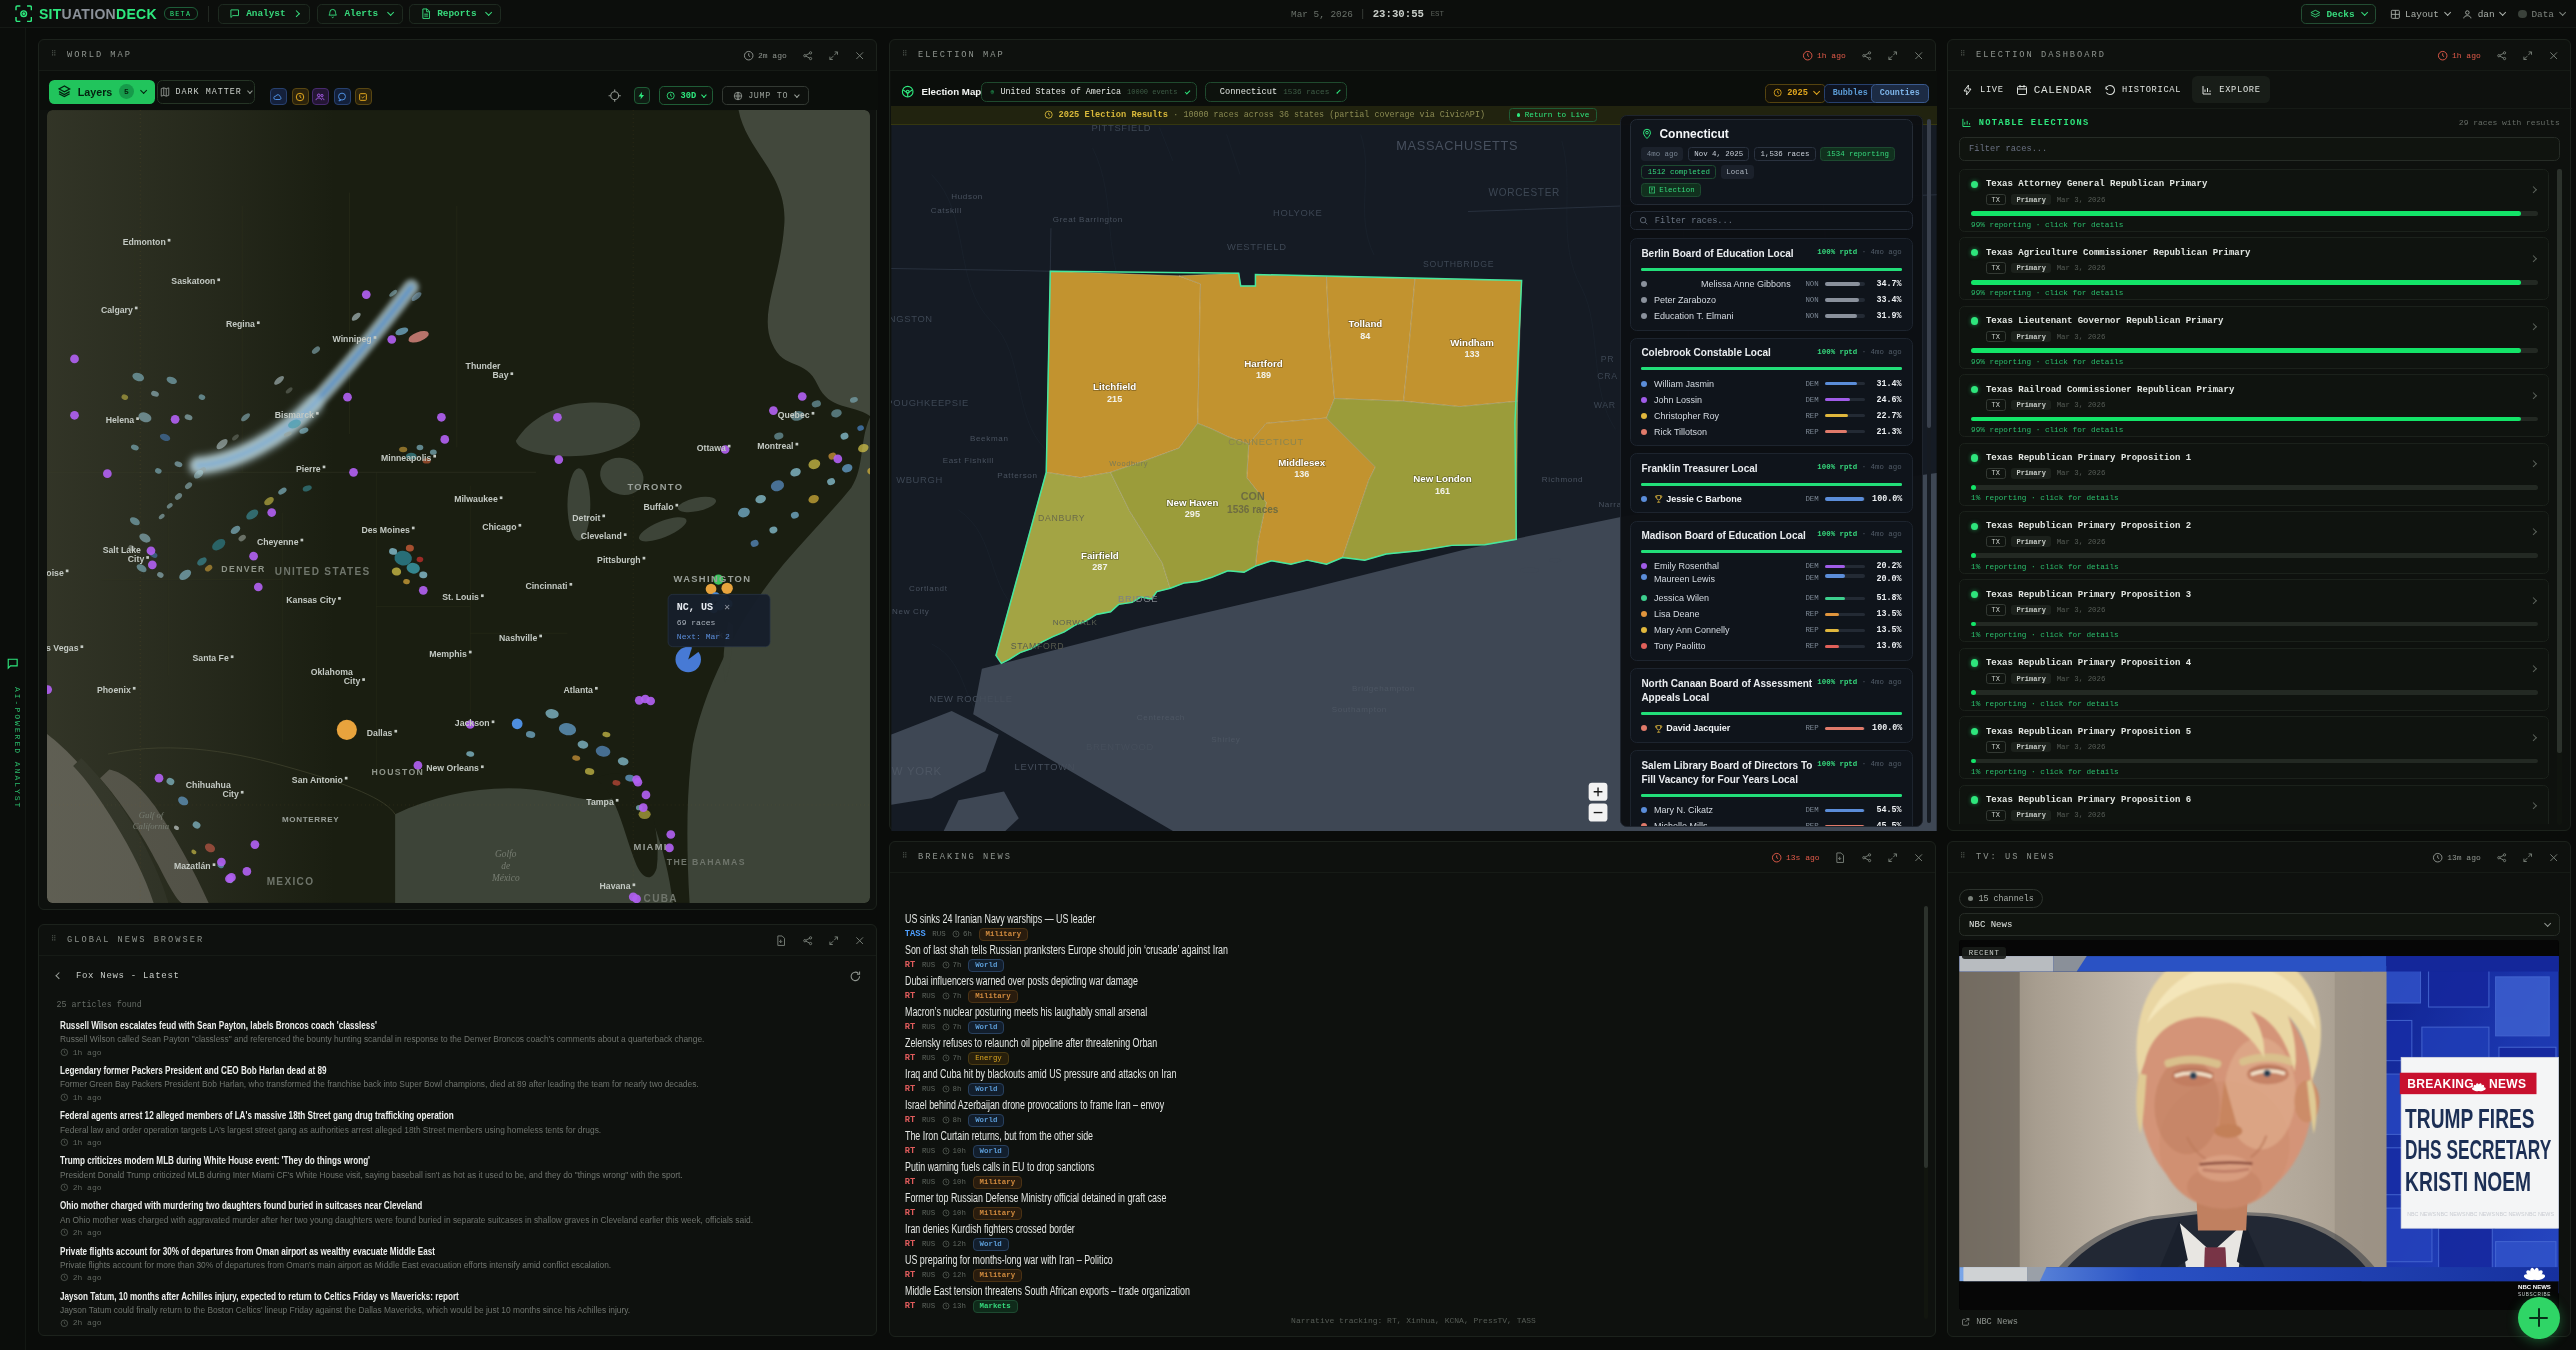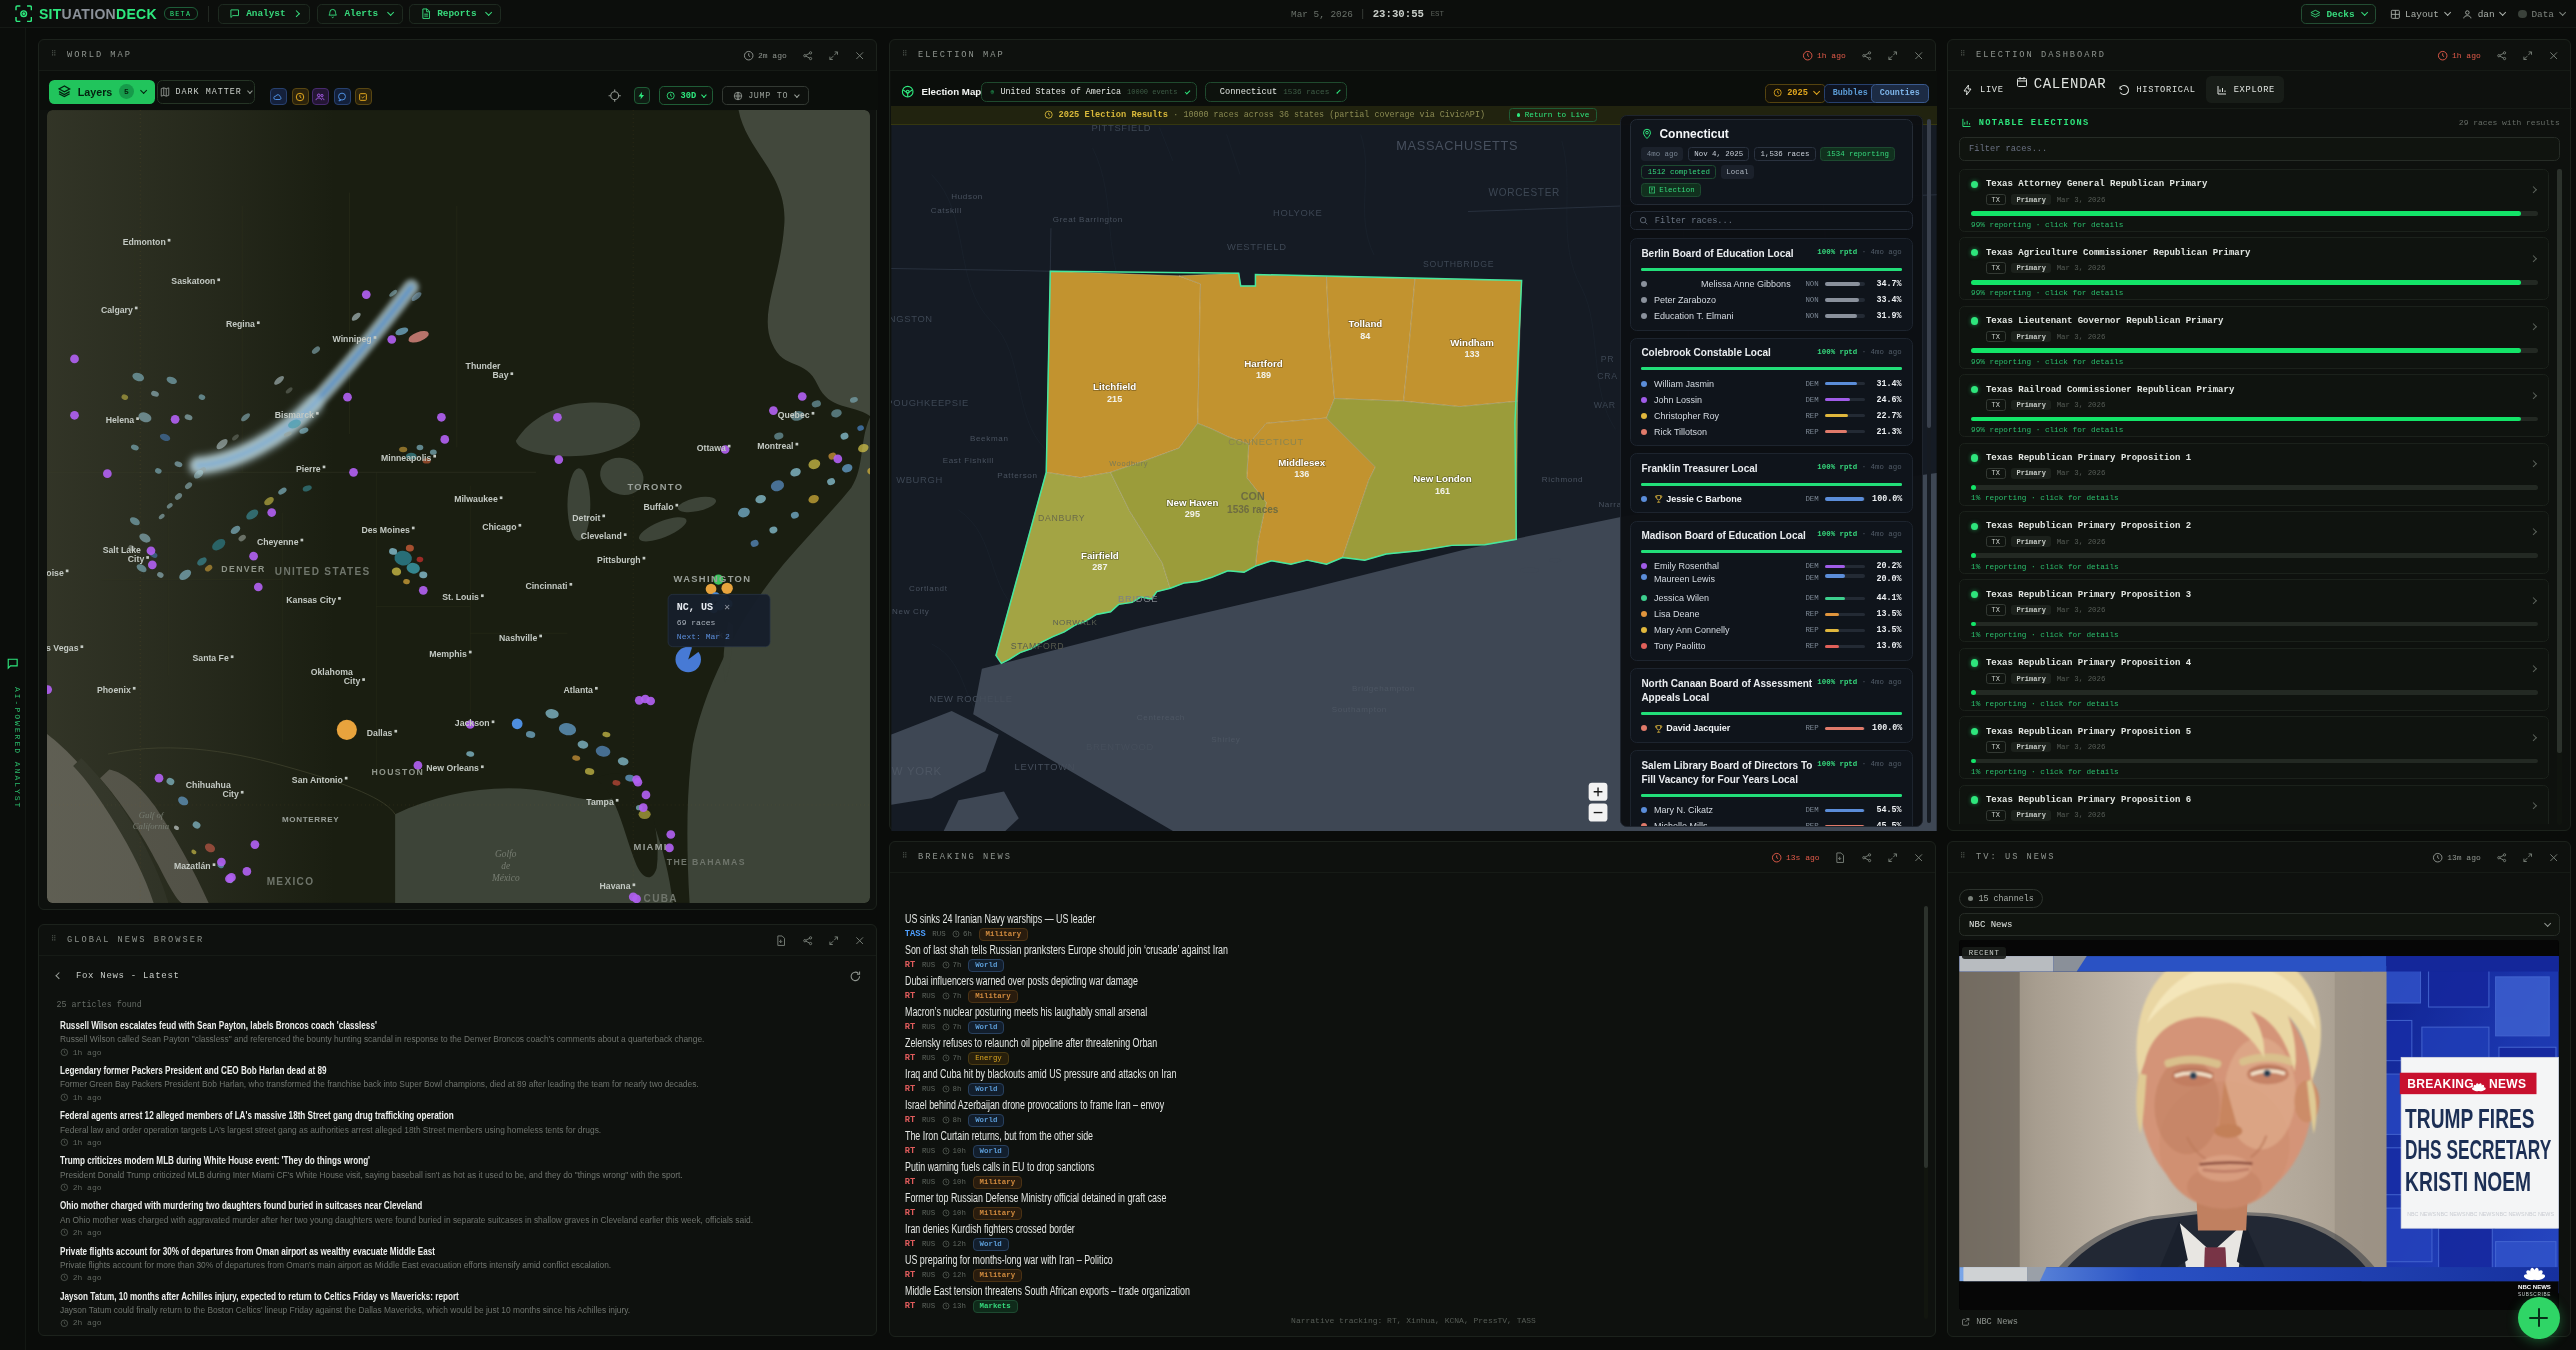--- a/index.html
+++ b/index.html
@@ -935,21 +935,21 @@
           </span>
       <span style="font-size:8.4px;color:#eceff2;font-weight:bold;width:29.5px;text-align:right;flex:none;">20.0%</span>
     </div>
         <div style="display:flex;align-items:center;height:16px;">
       <span style="width:6px;height:6px;border-radius:50%;background:#3dcf8e;margin-right:6.7px;flex:none;"></span>
       <span class="sans" style="font-size:9px;color:#d4dae1;font-weight:normal;flex:1;white-space:nowrap;overflow:hidden;">Jessica Wilen</span>
       <span style="font-size:7.4px;color:#7c8794;margin-right:6.7px;">DEM</span>
       <span style="width:40px;height:3.4px;border-radius:2px;background:#232a34;margin-right:6.7px;position:relative;flex:none;">
             <span style="position:absolute;left:0;top:0;height:3.4px;border-radius:2px;width:20px;background:#3dcf8e;"></span>
           </span>
-      <span style="font-size:8.4px;color:#eceff2;font-weight:bold;width:29.5px;text-align:right;flex:none;">44.1%</span>
+      <span style="font-size:8.4px;color:#eceff2;font-weight:bold;width:29.5px;text-align:right;flex:none;">51.8%</span>
     </div>
         <div style="display:flex;align-items:center;height:16px;">
       <span style="width:6px;height:6px;border-radius:50%;background:#e0953d;margin-right:6.7px;flex:none;"></span>
       <span class="sans" style="font-size:9px;color:#d4dae1;font-weight:normal;flex:1;white-space:nowrap;overflow:hidden;">Lisa Deane</span>
       <span style="font-size:7.4px;color:#7c8794;margin-right:6.7px;">REP</span>
       <span style="width:40px;height:3.4px;border-radius:2px;background:#232a34;margin-right:6.7px;position:relative;flex:none;">
             <span style="position:absolute;left:0;top:0;height:3.4px;border-radius:2px;width:13.4px;background:#e0953d;"></span>
           </span>
       <span style="font-size:8.4px;color:#eceff2;font-weight:bold;width:29.5px;text-align:right;flex:none;">13.5%</span>
     </div>
@@ -1246,21 +1246,21 @@
       <svg class="hicon" viewBox="0 0 24 24" fill="none" stroke="#777e77" stroke-width="2">
           <path d="M5 5l14 14M19 5L5 19"></path>
         </svg>
     </div>
   </div>
 
 <div style="position:absolute;left:0.7px;top:31px;width:623px;height:38px;border-bottom:0.7px solid #161b16;display:flex;align-items:center;padding-left:12px;">
       <div style="display:inline-flex;align-items:center;gap:6px;height:27px;padding:0 1.3px;color:#dfe3df;font-size:8.7px;letter-spacing:0.7px;margin-right:9.4px;"><svg width="12" height="12" viewBox="0 0 24 24" fill="none" stroke="#dfe3df" stroke-width="2">
           <path d="M13 2 4 14h6l-1 8 9-12h-6z"></path>
         </svg>LIVE</div>
-      <div style="display:inline-flex;gap:6px;height:27px;padding:0 1.3px;color:#dfe3df;font-size:14px;letter-spacing:0.7px;margin-right:9.4px;"><svg width="12" height="12" viewBox="0 0 24 24" fill="none" stroke="#dfe3df" stroke-width="2">
+      <div style="display:inline-flex;align-items:center;gap:6px;height:27px;padding:0 1.3px;color:#dfe3df;font-size:11px;letter-spacing:0.7px;margin-right:9.4px;"><svg width="12" height="12" viewBox="0 0 24 24" fill="none" stroke="#dfe3df" stroke-width="2">
           <rect x="3" y="5" width="18" height="16" rx="2"></rect>
           <path d="M3 10h18M8 2v5M16 2v5"></path>
         </svg>CALENDAR</div>
       <div style="display:inline-flex;align-items:center;gap:6px;height:27px;padding:0 1.3px;color:#dfe3df;font-size:8.7px;letter-spacing:0.7px;margin-right:9.4px;"><svg width="12" height="12" viewBox="0 0 24 24" fill="none" stroke="#dfe3df" stroke-width="2">
           <path d="M3 12a9 9 0 1 1 3 6.7M3 12V7m0 5h5" transform="rotate(15 12 12)"></path>
         </svg>HISTORICAL</div>
       <div style="display:inline-flex;align-items:center;gap:6px;height:27px;background:#181d18;border-radius:5.4px;padding:0 9.4px;color:#dfe3df;font-size:8.7px;letter-spacing:0.7px;margin-right:9.4px;"><svg width="12" height="12" viewBox="0 0 24 24" fill="none" stroke="#dfe3df" stroke-width="2">
           <path d="M4 4v16h16"></path>
           <path d="M8 16v-5M13 16V8M18 16v-3"></path>
         </svg>EXPLORE</div>

